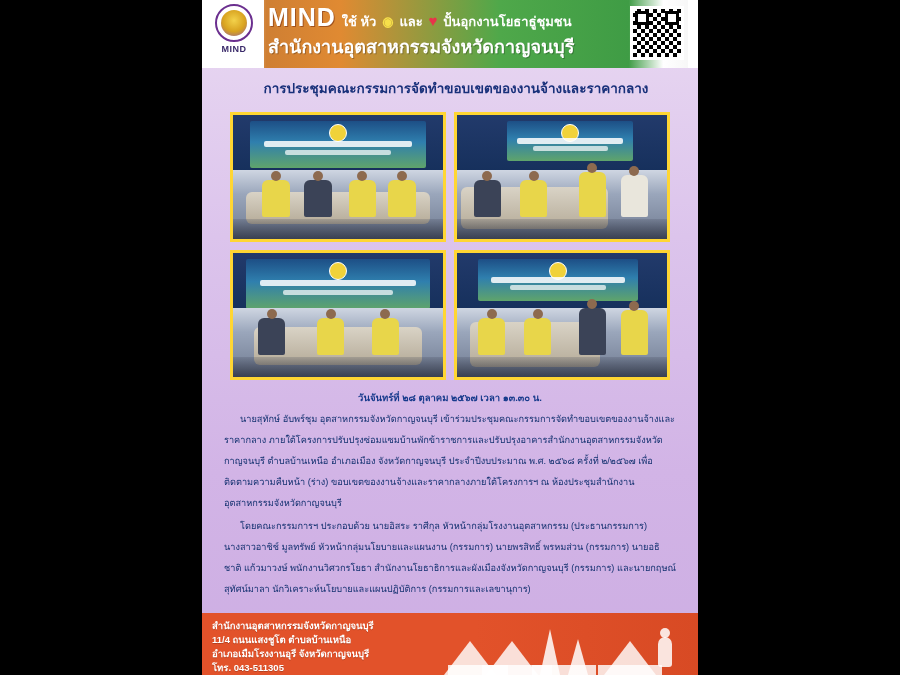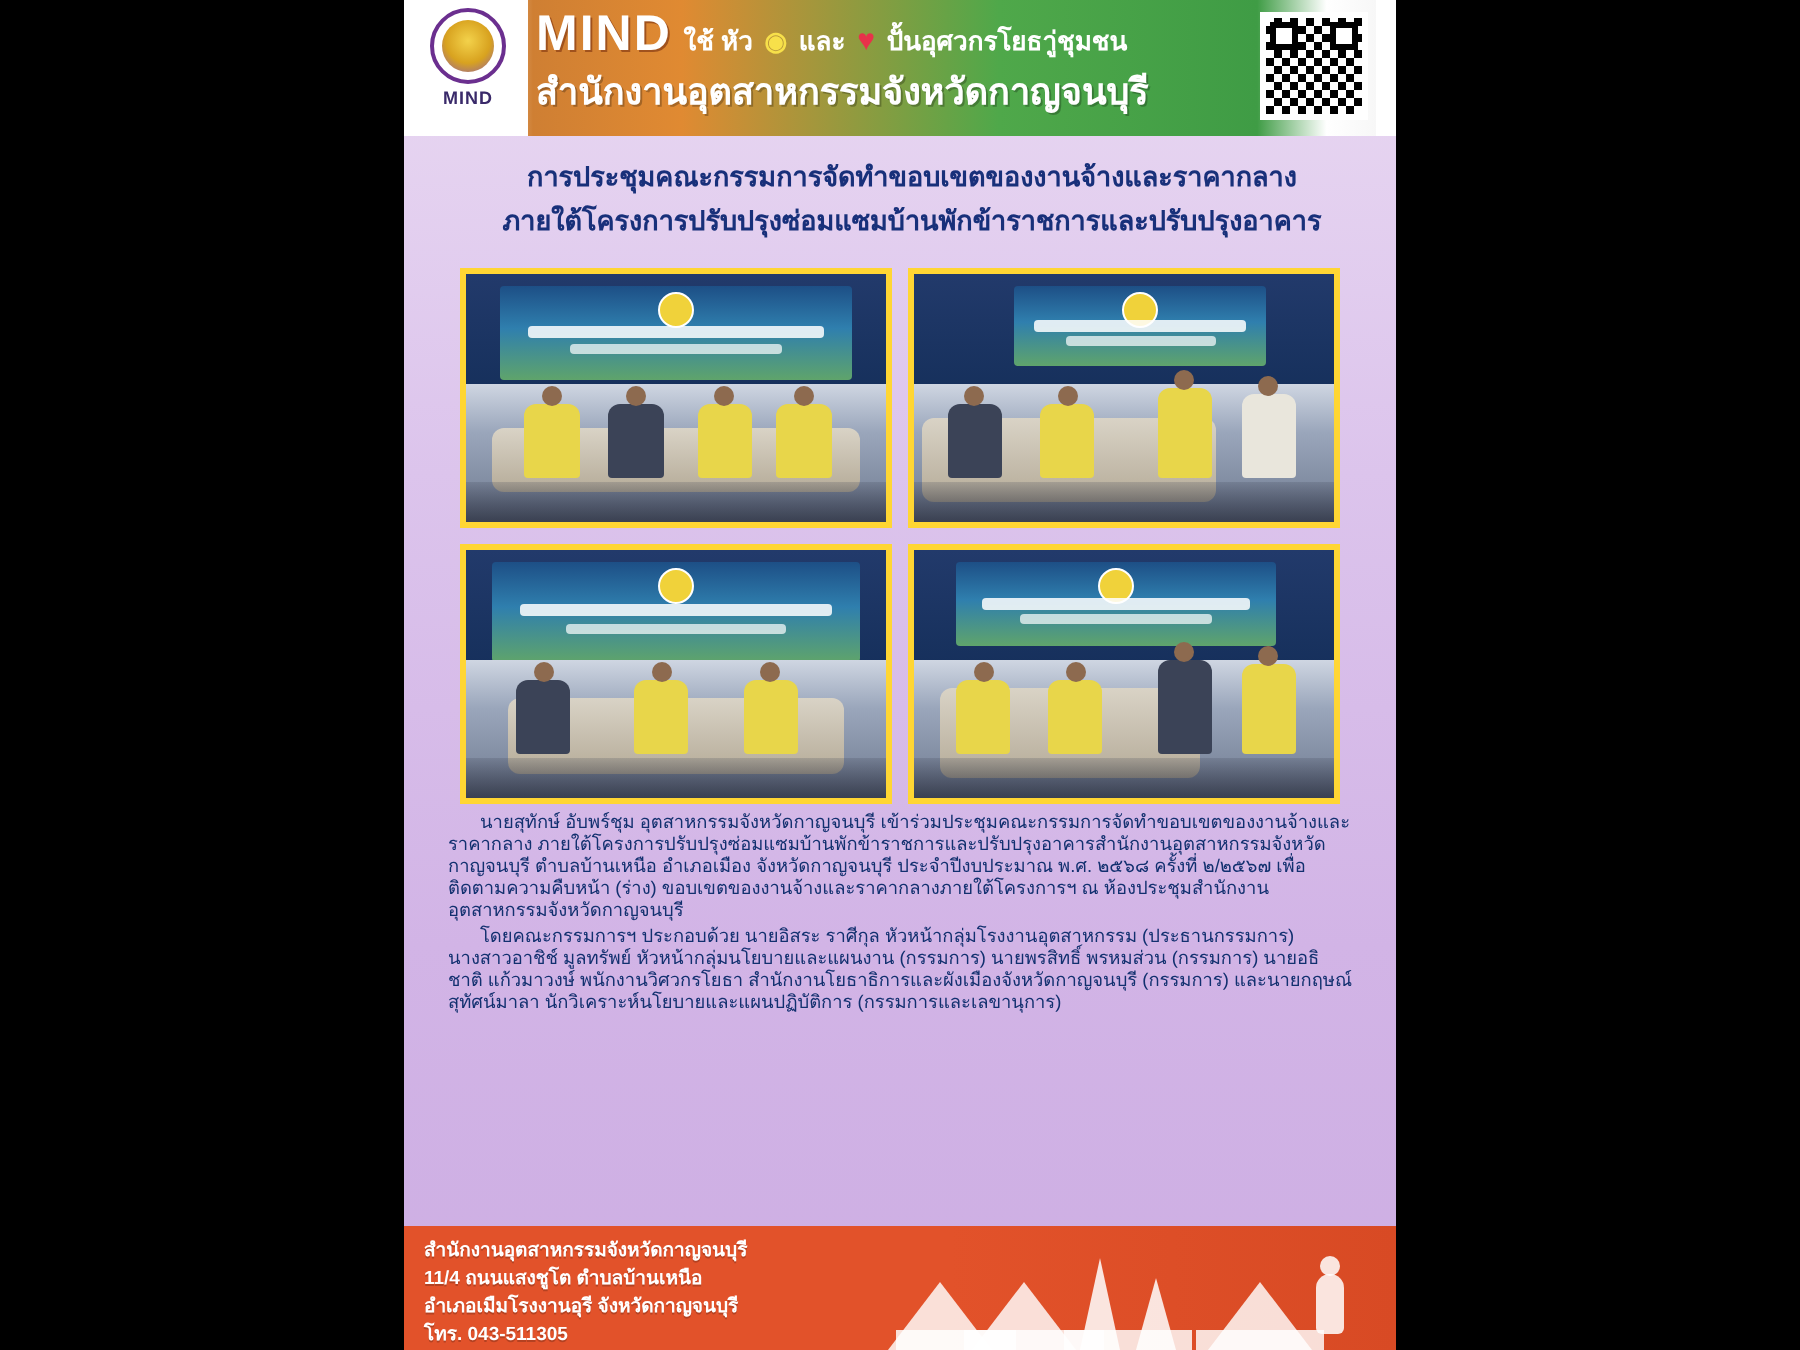--- a/index.html
+++ b/index.html
@@ -251,21 +251,21 @@
   .date-line {
     margin-top: 10px;
     text-align: center;
     font-size: 9.5px;
     color: #173a8c;
     font-weight: bold;
   }
   .body-text {
     margin: 4px 22px 0 22px;
     font-size: 9.2px;
-    line-height: 11px;
+    line-height: 21px;
     color: #12306f;
     text-align: left;
   }
   .body-text p {
     margin: 0 0 2px 0;
     text-indent: 16px;
   }
 
   
   .footer {
@@ -346,31 +346,30 @@
         <div class="seal-text">MIND</div>
       </div>
 
       <div class="hdr-text">
         <div class="hdr-line1">
           <span class="mind-word">MIND</span>
           <span class="sub">ใช้ หัว</span>
           <span class="brain">◉</span>
           <span class="sub">และ</span>
           <span class="heart">♥</span>
-          <span class="sub">ปั้นอุศวกรโยธาู่ชุมชน</span>
+          <span class="sub">ปั้นอุกงานโยธาธู่ชุมชน</span>
         </div>
         <div class="hdr-line2">สำนักงานอุตสาหกรรมจังหวัดกาญจนบุรี</div>
       </div>
 
       <div class="qr"></div>
     </div>
 
     <div class="title-block">
       <div class="title-line">การประชุมคณะกรรมการจัดทำขอบเขตของงานจ้างและราคากลาง</div>
-      <div class="title-line">ภายใต้โครงการปรับปรุงซ่อมแซมบ้านพักข้าราชการและปรับปรุงอาคาร</div>
     </div>
 
     <div class="photos">
 
       <div class="photo">
         <div class="ph-wall"></div>
         <div class="ph-banner">
           <div class="logo"></div>
           <div class="txt"></div>
           <div class="txt2"></div>
@@ -426,20 +425,21 @@
         <div class="ph-table" style="left:6%;width:62%;top:56%;height:36%;"></div>
         <div class="ph-person y" style="left:10%;"></div>
         <div class="ph-person y" style="left:32%;"></div>
         <div class="ph-person d" style="left:58%;height:38%;"></div>
         <div class="ph-person y" style="left:78%;height:36%;"></div>
         <div class="ph-fore"></div>
       </div>
 
     </div>
 
+    <div class="date-line">วันจันทร์ที่ ๒๘ ตุลาคม ๒๕๖๗ เวลา ๑๓.๓๐ น.</div>
     <div class="body-text">
       <p>นายสุทักษ์ อับพร์ชุม อุตสาหกรรมจังหวัดกาญจนบุรี เข้าร่วมประชุมคณะกรรมการจัดทำขอบเขตของงานจ้างและราคากลาง ภายใต้โครงการปรับปรุงซ่อมแซมบ้านพักข้าราชการและปรับปรุงอาคารสำนักงานอุตสาหกรรมจังหวัดกาญจนบุรี ตำบลบ้านเหนือ อำเภอเมือง จังหวัดกาญจนบุรี ประจำปีงบประมาณ พ.ศ. ๒๕๖๘ ครั้งที่ ๒/๒๕๖๗ เพื่อติดตามความคืบหน้า (ร่าง) ขอบเขตของงานจ้างและราคากลางภายใต้โครงการฯ ณ ห้องประชุมสำนักงานอุตสาหกรรมจังหวัดกาญจนบุรี</p>
       <p>โดยคณะกรรมการฯ ประกอบด้วย นายอิสระ ราศีกุล หัวหน้ากลุ่มโรงงานอุตสาหกรรม (ประธานกรรมการ) นางสาวอาชิช์ มูลทรัพย์ หัวหน้ากลุ่มนโยบายและแผนงาน (กรรมการ) นายพรสิทธิ์ พรหมส่วน (กรรมการ) นายอธิชาติ แก้วมาวงษ์ พนักงานวิศวกรโยธา สำนักงานโยธาธิการและผังเมืองจังหวัดกาญจนบุรี (กรรมการ) และนายกฤษณ์สุทัศน์มาลา นักวิเคราะห์นโยบายและแผนปฏิบัติการ (กรรมการและเลขานุการ)</p>
     </div>
 
     <div class="footer">
       <div class="footer-text">
         <div>สำนักงานอุตสาหกรรมจังหวัดกาญจนบุรี</div>
         <div>11/4 ถนนแสงชูโต ตำบลบ้านเหนือ</div>
         <div>อำเภอเมืมโรงงานอุรี จังหวัดกาญจนบุรี</div>

